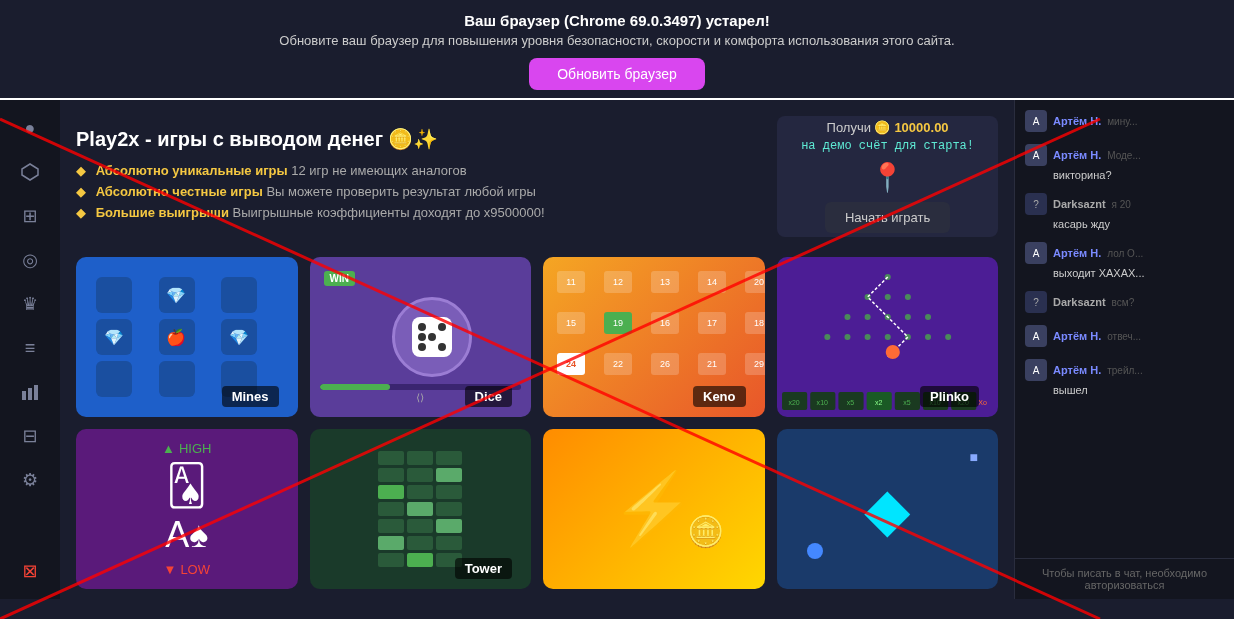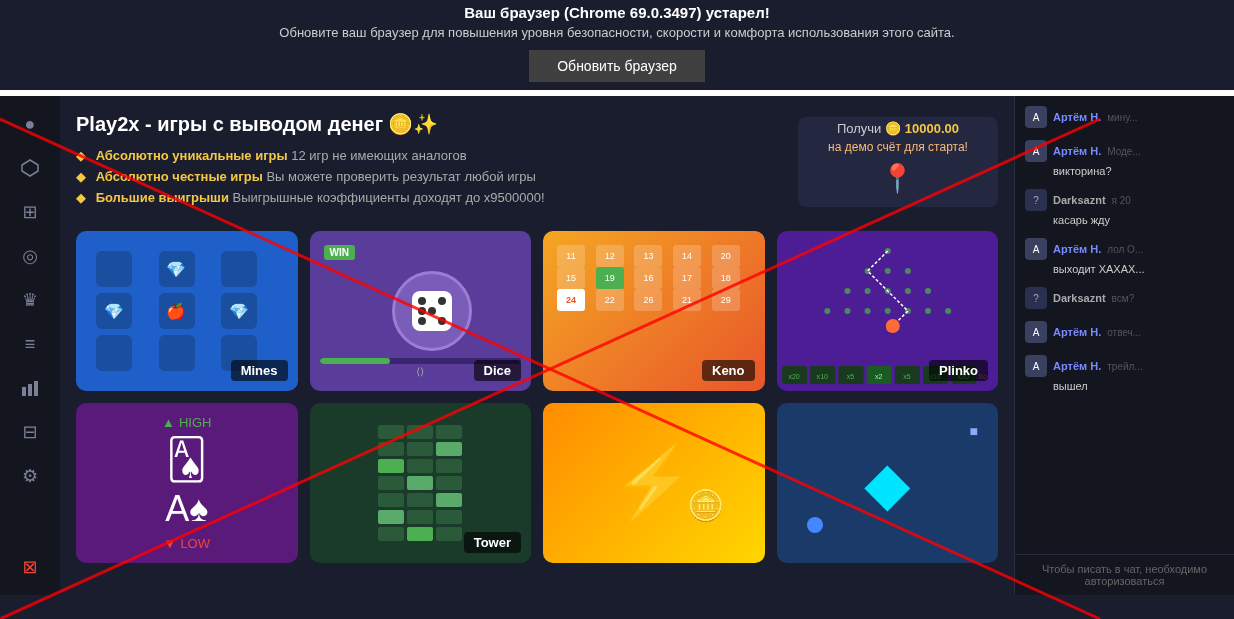--- a/index.html
+++ b/index.html
@@ -10,41 +10,41 @@
       width: 1234px;
       height: 619px;
       overflow: hidden;
       position: relative;
     }
 
     
     .browser-warning {
       background: #1a1d2e;
       text-align: center;
-      padding: 4px 20px 8px;
-      border-bottom: 6px solid #ffffff;
+      padding: 12px 20px 8px;
+      border-bottom: 2px solid #ffffff;
       position: relative;
       z-index: 10;
     }
     .browser-warning-title {
       font-weight: bold;
       font-size: 15px;
       color: #fff;
       margin-bottom: 4px;
     }
     .browser-warning-desc {
       font-size: 13px;
       color: #ccc;
       margin-bottom: 10px;
     }
     .browser-warning-btn {
-      background: #404040;
+      background: #d946ef;
       color: #fff;
       border: none;
-      border-radius: 0;
+      border-radius: 8px;
       padding: 8px 28px;
       font-size: 14px;
       cursor: pointer;
     }
 
     
     .red-x-overlay {
       position: absolute;
       top: 0; left: 0;
       width: 100%; height: 100%;
@@ -116,21 +116,21 @@
     .feature-list li .feature-desc { color: #aaa; }
 
     .hero-right {
       text-align: center;
       background: #242740;
       border-radius: 8px;
       padding: 4px 24px;
       min-width: 200px;
     }
     .hero-right .demo-text { font-size: 13px; color: #ccc; margin-bottom: 4px; }
-    .hero-right .demo-sub { font-size: 12px; color: #fdba74; margin-bottom: 8px; }
+    .hero-right .demo-sub { font-size: 12px; color: #5eead4; margin-bottom: 8px; font-family: Liberation Mono, monospace; }
     .start-btn {
       background: #2a2d3e;
       color: #ccc;
       border: none;
       border-radius: 6px;
       padding: 8px 20px;
       cursor: pointer;
       font-size: 13px;
     }
 
@@ -143,21 +143,21 @@
     .game-card {
       border-radius: 10px;
       height: 160px;
       position: relative;
       overflow: hidden;
       cursor: pointer;
     }
     .game-card .game-label {
       position: absolute;
       bottom: 10px;
-      right: 10px;
+      right: 19px;
       background: rgba(0,0,0,0.6);
       color: #fff;
       padding: 3px 10px;
       border-radius: 4px;
       font-size: 13px;
       font-weight: bold;
     }
 
     
     .mines-card {
@@ -216,21 +216,21 @@
       border-radius: 3px;
     }
 
     
     .keno-card {
       background: linear-gradient(135deg, #f5a623, #e8562a);
     }
     .keno-grid {
       display: grid;
       grid-template-columns: repeat(5, 1fr);
-      gap: 0;
+      gap: 19px;
       padding: 14px;
     }
     .keno-cell {
       width: 28px;
       height: 22px;
       background: rgba(255,255,255,0.2);
       border-radius: 3px;
       display: flex;
       align-items: center;
       justify-content: center;
@@ -434,20 +434,21 @@
             <span class="feature-desc">Выигрышные коэффициенты доходят до х9500000!</span>
           </li>
         </ul>
       </div>
       <div class="hero-right">
         <div class="demo-text">
           Получи 🪙 <span style="color:#f5c842; font-weight:bold;">10000.00</span>
         </div>
         <div class="demo-sub">на демо счёт для старта!</div>
         <div style="font-size:28px; color:#f5c842; text-align:center; margin:8px 0;">📍</div>
+        <button class="start-btn">Начать играть</button>
       </div>
     </div>
 
     <div class="games-grid">
 
       <div class="game-card mines-card">
         <div class="mines-grid">
           <div class="mines-cell"></div>
           <div class="mines-cell gem">💎</div>
           <div class="mines-cell"></div>

